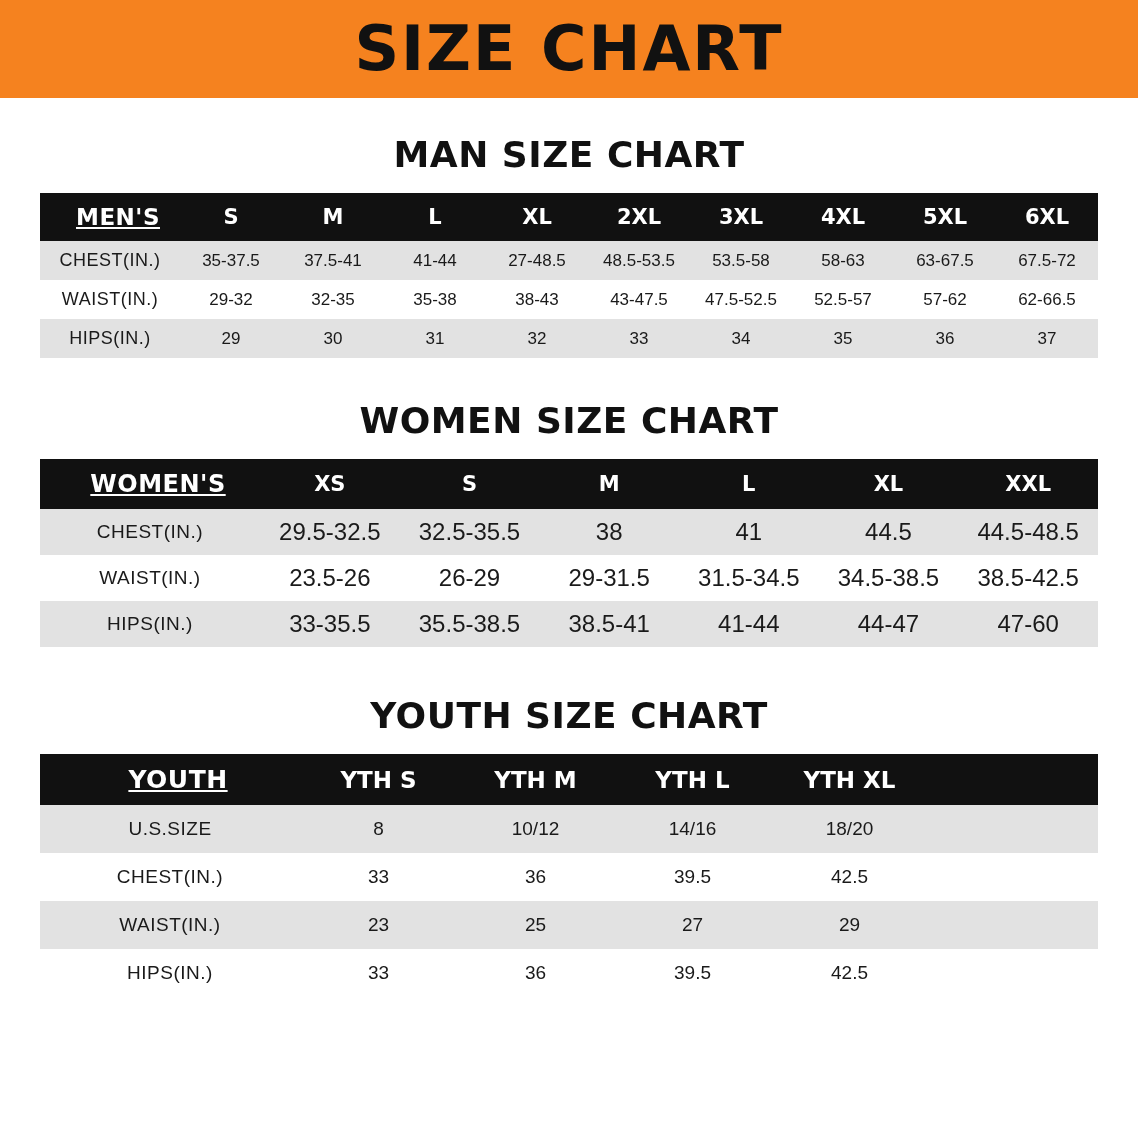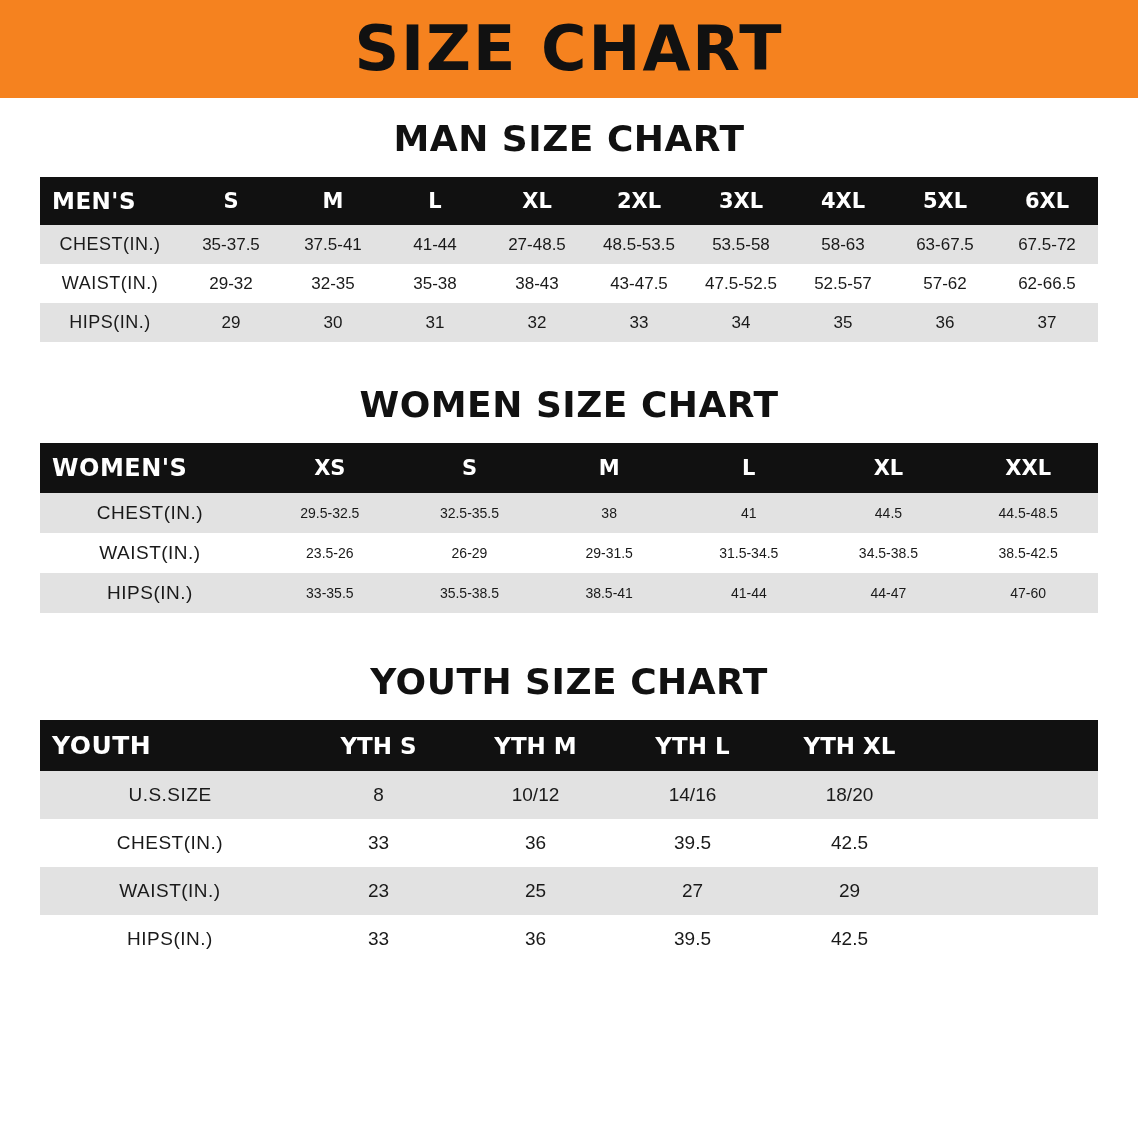--- a/index.html
+++ b/index.html
@@ -39,21 +39,21 @@
   }
 
   
   .section-title {
     text-align: center;
     font-family: "DejaVu Sans", sans-serif;
     font-weight: bold;
     color: #111111;
     letter-spacing: 0.5px;
   }
-  .title-man   { font-size: 36px; margin-top: 20px; }
+  .title-man   { font-size: 36px; margin-top: 36px; }
   .title-women { font-size: 36px; margin-top: 42px; }
   .title-youth { font-size: 36px; margin-top: 48px; }
 
   
   .tbl-wrap {
     padding: 0 40px;
     margin-top: 18px;
   }
   table {
     width: 100%;
@@ -63,45 +63,46 @@
   thead th {
     background: #111111;
     color: #ffffff;
     font-family: "DejaVu Sans", sans-serif;
     font-weight: bold;
     font-size: 21px;
     text-align: center;
     padding: 11px 2px;
   }
   thead th.rowlabel {
-    text-align: left;
-    padding-left: 12px;
+    text-align: center;
+    padding-left: 18px;
     font-size: 23px;
     letter-spacing: 0.5px;
+    text-decoration: underline;
   }
   tbody td {
     font-family: "Liberation Sans", sans-serif;
     font-size: 17px;
     color: #1a1a1a;
     text-align: center;
     padding: 9px 2px;
   }
   tbody td.rowlabel {
     font-size: 18px;
     text-align: center;
     letter-spacing: 0.5px;
   }
   tbody tr.shade td { background: #e2e2e2; }
   tbody tr.plain td { background: #ffffff; }
 
   
   .men col.c0   { width: 140px; }
   
   .women thead th.rowlabel { font-size: 24px; }
-  .women tbody td { font-size: 14px; }
+  .women tbody td { font-size: 24px; }
   .women tbody td.rowlabel { font-size: 19px; text-align: center; }
   
   .youth thead th { font-size: 23px; }
   .youth thead th.rowlabel { font-size: 25px; }
   .youth tbody td { font-size: 19px; padding: 13px 2px; }
   .youth tbody td.rowlabel { font-size: 19px; }
 
   
   .note {
     margin: 22px 34px 0 34px;

